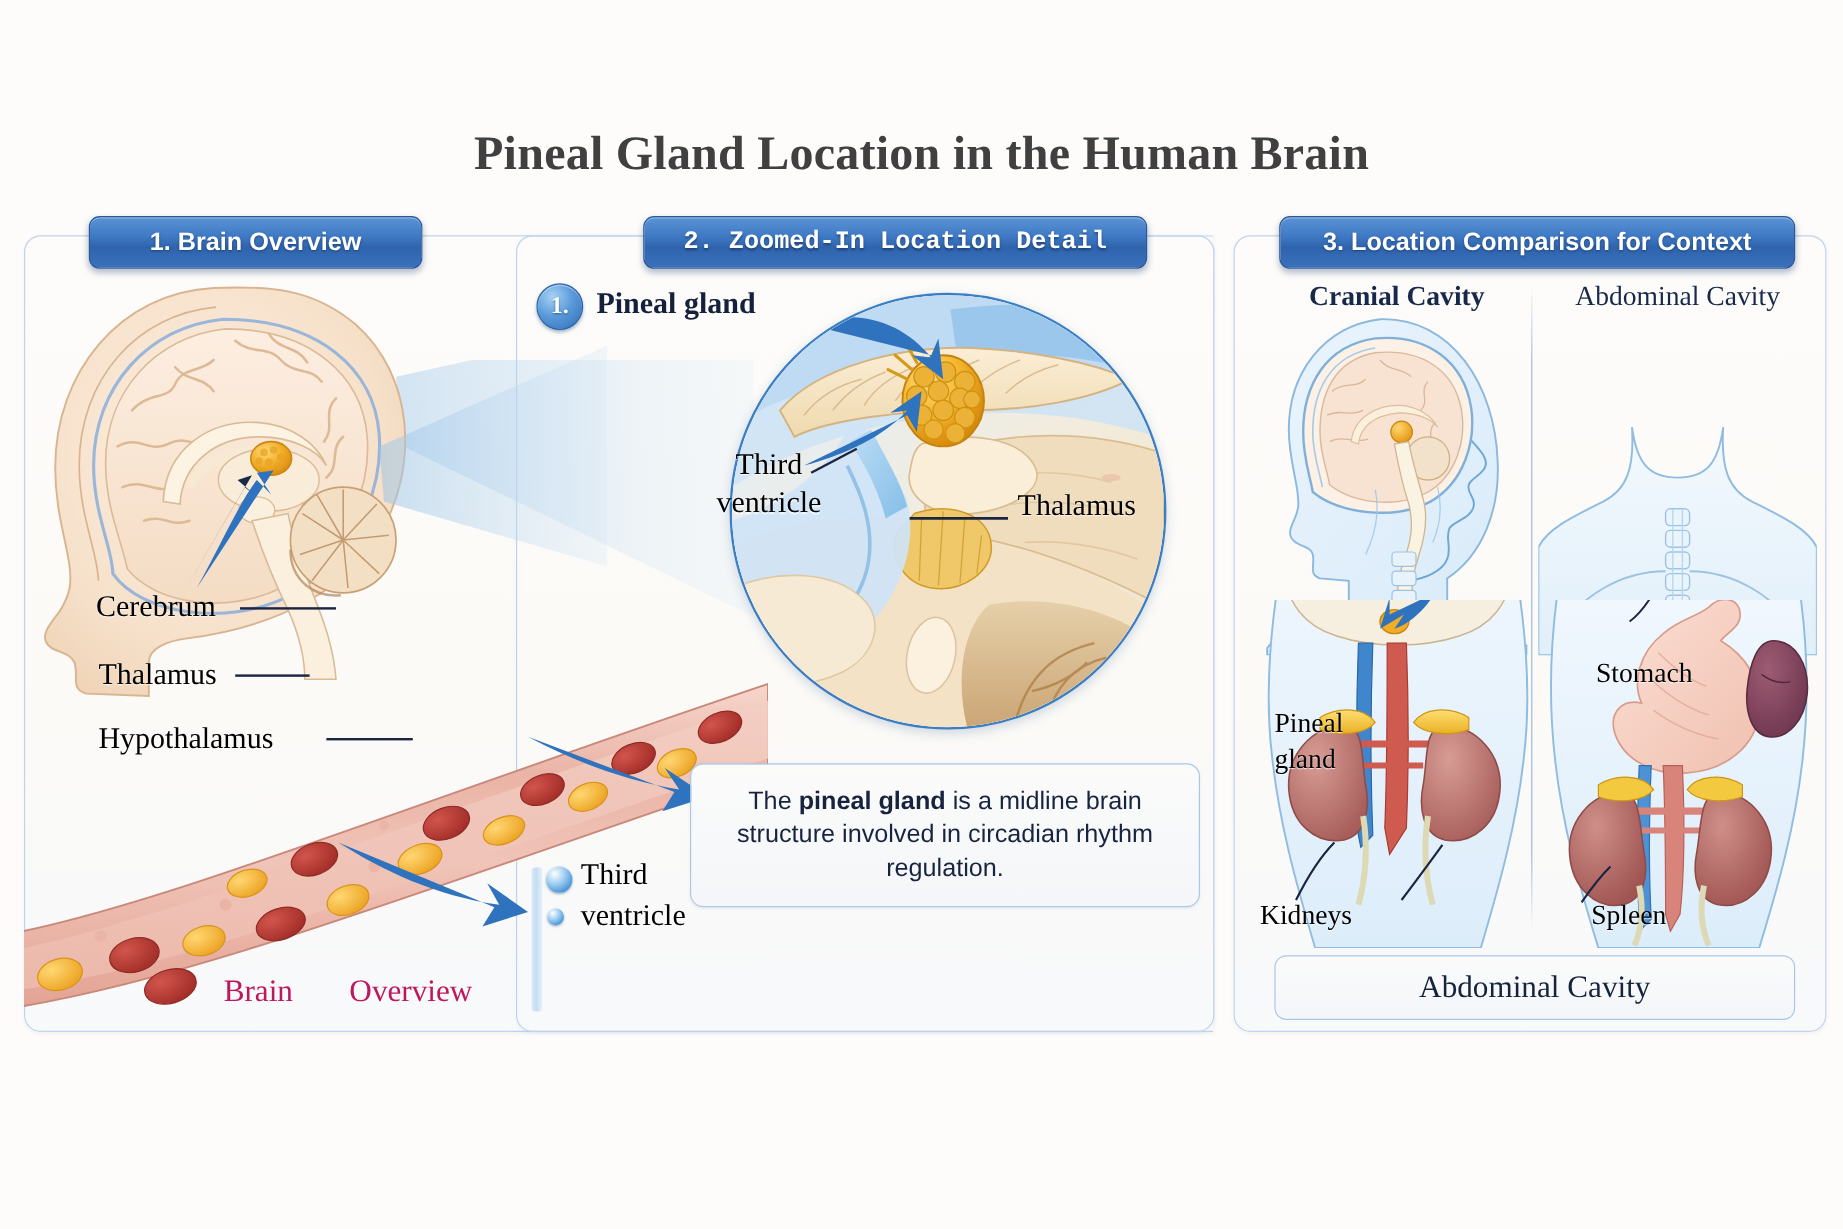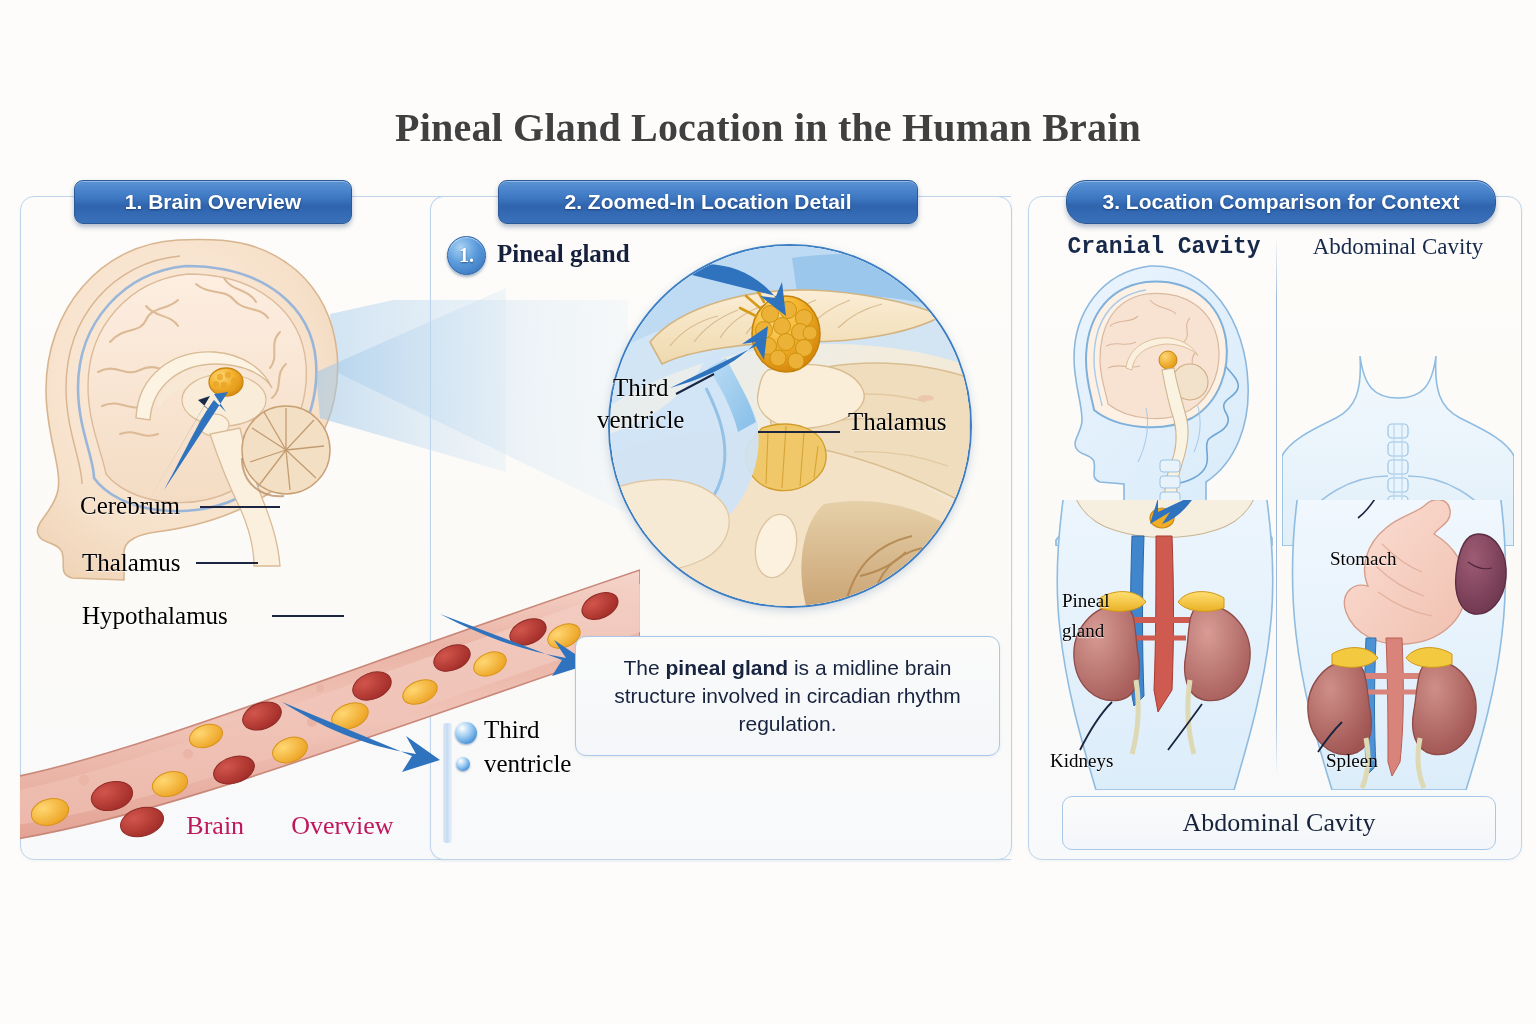--- a/index.html
+++ b/index.html
@@ -49,35 +49,35 @@
     font-weight:bold;
     font-size:21px;
     display:flex;align-items:center;justify-content:center;
     text-shadow:0 1px 2px rgba(10,35,75,.55);
     white-space:nowrap;
     padding:0 20px;
     box-sizing:border-box;
     z-index:6;
   }
   #h1{left:74px;  top:180px; min-width:278px;}
-  #h2{left:498px; top:180px; min-width:420px;}
-  #h3{left:1066px;top:180px; min-width:430px;border-radius:20px;}
+  #h2{left:536px; top:180px; min-width:420px;font-family:Liberation Mono, monospace;}
+  #h3{left:1066px;top:180px; min-width:430px;}
 
   
   .lab{
     position:absolute;
     font-family:"Liberation Serif", serif;
     color:#000000;
     font-size:25px;
     line-height:1.12;
     white-space:nowrap;
     z-index:5;
     text-shadow:0 1px 1px rgba(255,255,255,.85);
   }
-  .lab.small{font-size:19px;}
+  .lab.small{font-size:23px;}
   .leader{position:absolute;background:#1b2440;height:1.6px;z-index:5;}
 
   
   #brainArt{position:absolute;left:28px;top:222px;width:480px;height:360px;z-index:2;}
   #vesselArt{position:absolute;left:20px;top:540px;width:620px;height:300px;z-index:1;}
   #p1footer{
     position:absolute;left:150px;top:800px;width:280px;height:52px;
     display:flex;align-items:center;justify-content:center;
     font-family:"Liberation Serif", serif;font-size:26px;color:#be185d;
     z-index:5;
@@ -134,21 +134,21 @@
   #pineal-label{
     position:absolute;left:497px;top:240px;
     font-family:"Liberation Serif", serif;font-weight:bold;font-size:25px;color:#15213c;
     z-index:7;white-space:nowrap;
   }
 
   
   #p3-divider{position:absolute;left:1276px;top:236px;width:1.4px;height:540px;
      background:linear-gradient(180deg,rgba(150,180,215,0),#9dbada 12%,#9dbada 88%,rgba(150,180,215,0));z-index:5;}
   #p3-sub-left{position:absolute;left:1064px;top:234px;width:200px;text-align:center;
-     font-family:Liberation Mono, monospace;font-weight:bold;font-size:23px;color:#17294b;z-index:6;}
+     font-family:Liberation Serif, serif;font-weight:bold;font-size:23px;color:#17294b;z-index:6;}
   #p3-sub-right{position:absolute;left:1288px;top:234px;width:220px;text-align:center;
      font-family:"Liberation Serif", serif;font-size:23px;color:#17294b;z-index:6;}
   #p3footer{
     position:absolute;left:1062px;top:796px;width:432px;height:52px;
     border:1.4px solid #a9c8e8;border-radius:10px;
     background:linear-gradient(180deg,#fbfbfa,#f3f6fa);
     display:flex;align-items:center;justify-content:center;
     font-family:"Liberation Serif", serif;font-size:26px;color:#16233c;z-index:6;
   }
   #craniumArt{position:absolute;left:1050px;top:256px;width:228px;height:290px;z-index:3;}

